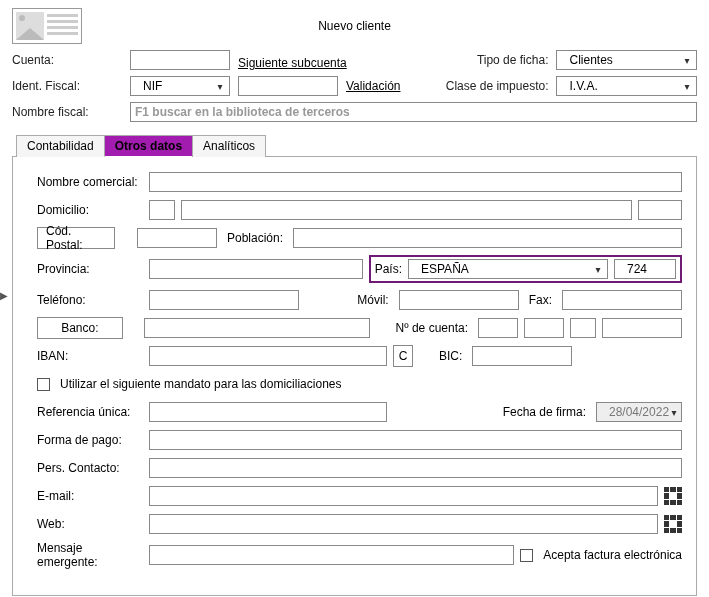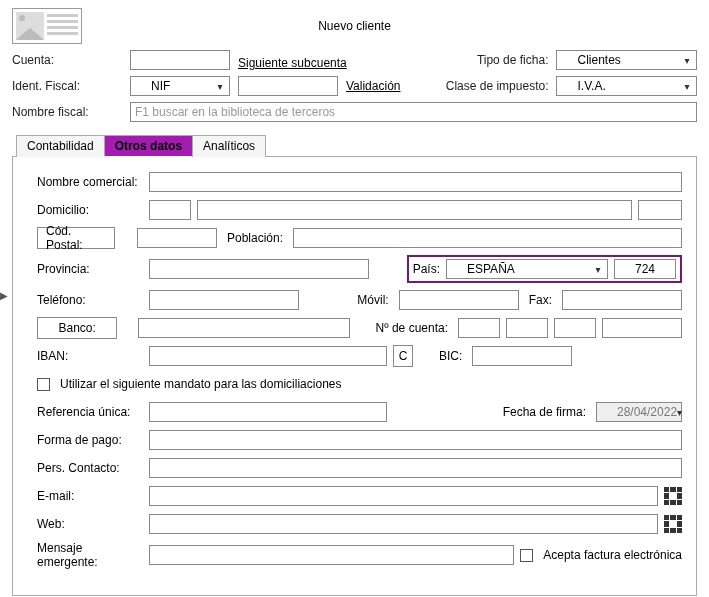--- a/index.html
+++ b/index.html
@@ -8,21 +8,21 @@
 .header-row { display: flex; align-items: center; margin-bottom: 6px; }
 .title { text-align: center; flex: 1; margin-left: -70px; }
 .icon-placeholder { width: 70px; height: 36px; border: 1px solid #999; display: flex; padding: 3px; gap: 3px; }
 .icon-placeholder .img-box { width: 28px; height: 28px; background: #ddd; position: relative; }
 .icon-placeholder .img-box::before { content:''; position:absolute; top:3px; left:3px; width:6px; height:6px; border-radius:50%; background:#bbb;}
 .icon-placeholder .img-box::after { content:''; position:absolute; bottom:0; left:0; width:0; height:0; border-left:14px solid transparent; border-right:14px solid transparent; border-bottom:12px solid #bbb;}
 .icon-placeholder .lines { flex:1; display:flex; flex-direction:column; gap:3px; padding-top:2px;}
 .icon-placeholder .lines span { height:3px; background:#ccc; }
 .form-grid { display: grid; grid-template-columns: 110px 1fr 140px 1fr; gap: 6px 8px; align-items: center; margin-bottom: 4px;}
 .label { color: #222; }
-input[type=text], .select, .combo { height: 20px; border: 1px solid #888; padding: 0 20px; background:#fff; }
+input[type=text], .select, .combo { height: 20px; border: 1px solid #888; padding: 0 12px; background:#fff; }
 .select { display:flex; align-items:center; justify-content:space-between; padding-right:2px; }
 .select .arrow, .combo .arrow { width:14px; text-align:center; color:#333; font-size:10px; }
 .link { text-decoration: underline; color:#000; cursor:pointer; }
 .placeholder { color:#999; display:flex; align-items:center; padding-left:4px;}
 
 .tabs { display:flex; border-bottom:1px solid #aaa; margin-top:12px; padding-left:4px;}
 .tab { padding: 3px 10px; border:1px solid #aaa; border-bottom:none; margin-right:-1px; background:#f5f5f5; position:relative; top:1px; cursor:pointer;}
 .tab.active { background:#a21caf; border-bottom:1px solid #fff;font-weight:bold; }
 
 .tab-body { border:1px solid #aaa; border-top:none; padding: 14px 14px 20px 24px; }
@@ -80,21 +80,21 @@
       <span class="link">Validación</span>
     </div>
     <div class="label" style="text-align:right">Clase de impuesto:</div>
     <div class="select">
       <span>I.V.A.</span>
         <span class="arrow">▾</span>
     </div>
 
     <div class="label">Nombre fiscal:</div>
     <div style="grid-column: 2 / 5;">
-      <div class="placeholder" style="height:20px;border:1px solid #888;">
+      <div class="placeholder" style="height:20px;border:1px solid #888;font-weight:bold;">
           <span>F1 buscar en la biblioteca de terceros</span>
         </div>
     </div>
   </div>
 
   <div class="tabs">
     <div class="tab">Contabilidad</div>
     <div class="tab active">Otros datos</div>
     <div class="tab">Analíticos</div>
   </div>
@@ -121,21 +121,21 @@
       <input type="text" style="width: 80px;">
       <div class="lbl narrow">Población:</div>
       <input type="text" class="flex1" style="">
     </div>
 
     <div class="row">
       <div class="lbl">Provincia:</div>
       <input type="text" style="width: 220px;">
       <div class="highlight-box">
         <span>País:</span>
-        <div class="select" style="width:162px">
+        <div class="select" style="width:200px">
           <span>ESPAÑA</span>
             <span class="arrow">▾</span>
         </div>
         <input type="text" style="width: 62px;" value="724">
       </div>
     </div>
 
     <div class="row">
       <div class="lbl">Teléfono:</div>
       <input type="text" style="width: 150px;">

